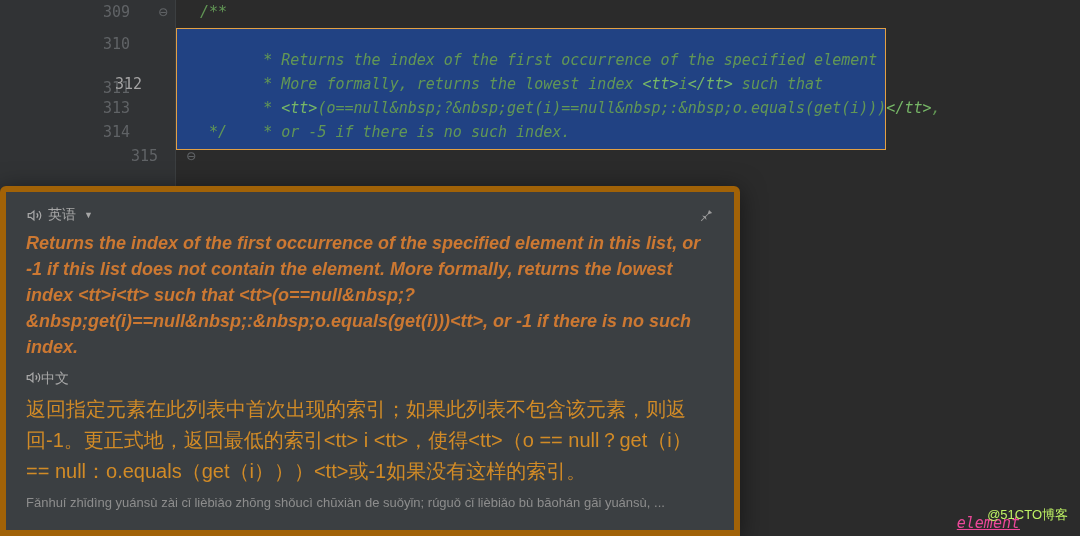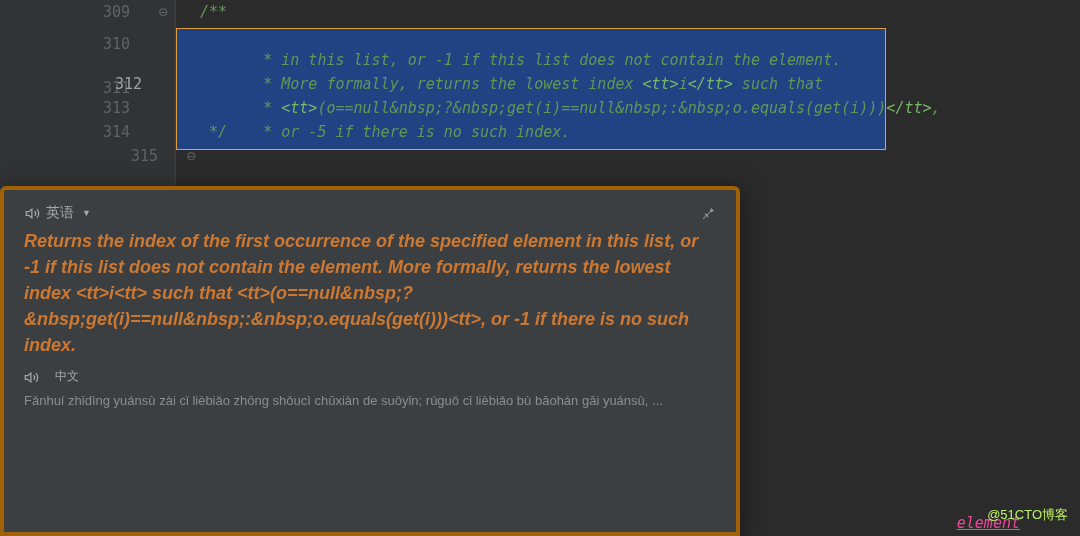--- a/index.html
+++ b/index.html
@@ -12,31 +12,31 @@
   .lineno.active { color: #a4a3a3; font-weight: 500; }
   .marker { position: absolute; left: 152px; top: 0; width: 22px; text-align: center; color: #606366; cursor: pointer; }
   .code-cell { position: absolute; left: 0; right: 0; padding-left: 24px; white-space: pre; font-style: italic; }
   .code-lines { position: absolute; left: 176px; top: 0; right: 0; }
   .c-star { color: #629755; }
   .c-doc  { color: #629755; }
   .c-tag2 { color: #77b767; }
   .selection-box { position: absolute; background: #214283; border: 1px solid #e2a044; }
   .popup {
     position: absolute; left: 0; bottom: 0; width: 740px; height: 350px;
-    background: #3b3f42; border: 4px solid #a16207; border-radius: 6px 6px 0 0;
+    background: #3b3f42; border: 6px solid #a16207; border-radius: 6px 6px 0 0;
     box-shadow: 0 4px 24px rgba(0,0,0,.5); padding: 14px 20px 10px 20px;
     font-family: -apple-system, "Helvetica Neue", Arial, sans-serif;
   }
   .popup-hdr { display:flex; justify-content:space-between; align-items:center; color:#a7a7a7; font-size:14px; margin-bottom:6px;}
   .popup-lang { display:flex; align-items:center; gap:6px; cursor:pointer; }
   .popup-lang .ico { width:16px; height:16px; display:inline-flex; align-items:center; justify-content:center; }
   .popup-lang .tri { font-size:9px; margin-left:2px; color:#a7a7a7; }
   .pin-ico { color:#9a9a9a; cursor:pointer; }
   .popup-en { color:#cc7832; font-weight:700; font-style:italic; font-size:18px; line-height:1.45; margin-bottom:10px; }
-  .popup-zh-hdr { display:flex; align-items:flex-end; gap:16px; color:#a7a7a7; font-size:12px; margin:4px 0 6px 0;}
+  .popup-zh-hdr { display:flex; align-items:flex-start; gap:0; color:#a7a7a7; font-size:14px; margin:4px 0 6px 0;}
   .popup-zh { color:#d28b26; font-size:20px; line-height:1.55; }
   .popup-pinyin { color:#8d8d8d; font-size:13px; margin-top:8px; white-space:nowrap; overflow:hidden; text-overflow:ellipsis;}
   .watermark { position:absolute; right:12px; bottom:12px; color:#bef264; font-size:13px; font-family:Liberation Sans, sans-serif;}
   .trailing-code { position:absolute; right:60px; bottom:4px; color:#ec4899; font-style:italic; font-size:15px; text-decoration:underline;}
   svg { display:block }
 </style>
 </head>
 <body>
 
 <div class="editor-wrap">
@@ -70,26 +70,26 @@
       </div>
     </div>
 
   <div class="selection-box" style="left:176px; top:28px; width:710px; height:122px;"></div>
 
   <div class="code-lines">
     <div class="line-row" style="top:0">
         <span class="code-cell"><span class="c-star">/**</span></span>
       </div>
 
-
     <div class="line-row">
         <span class="code-cell">
-      <span class="c-star"> * </span><span class="c-doc">in this list, or -1 if this list does not contain the element.</span>
+      <span class="c-star"> * </span><span class="c-doc">Returns the index of the first occurrence of the specified element</span>
     </span>
       </div>
+
 
     <div class="line-row">
         <span class="code-cell">
       <span class="c-star"> * </span><span class="c-doc">More formally, returns the lowest index </span><span class="c-tag2">&lt;tt&gt;</span><span class="c-doc">i</span><span class="c-tag2">&lt;/tt&gt;</span><span class="c-doc"> such that</span>
     </span>
       </div>
 
     <div class="line-row">
         <span class="code-cell">
       <span class="c-star"> * </span><span class="c-tag2">&lt;tt&gt;</span><span class="c-doc">(o==null&amp;nbsp;?&amp;nbsp;get(i)==null&amp;nbsp;:&amp;nbsp;o.equals(get(i)))</span><span class="c-tag2">&lt;/tt&gt;</span><span class="c-doc">,</span>
@@ -135,18 +135,19 @@
       <span class="ico" title="Play">
         <svg width="15" height="15" viewBox="0 0 24 24" fill="none" stroke="#a7a7a7" stroke-width="2">
             <path d="M11 5 6 9H2v6h4l5 4V5z"></path>
             <path d="M15.54 8.46a5 5 0 0 1 0 7.07"></path>
             <path d="M19.07 4.93a10 10 0 0 1 0 14.14"></path>
           </svg>
       </span>
       <span>中文</span>
     </div>
 
+    <div class="popup-zh">返回指定元素在此列表中首次出现的索引；如果此列表不包含该元素，则返回-1。更正式地，返回最低的索引&lt;tt&gt; i &lt;tt&gt;，使得&lt;tt&gt;（o == null？get（i）== null：o.equals（get（i）））&lt;tt&gt;或-1如果没有这样的索引。</div>
 
     <div class="popup-pinyin">Fǎnhuí zhǐdìng yuánsù zài cǐ lièbiǎo zhōng shǒucì chūxiàn de suǒyǐn; rúguǒ cǐ lièbiǎo bù bāohán gāi yuánsù, ...</div>
   </div>
 
   <div class="watermark">@51CTO博客</div>
 </div>
 
 </body></html>

